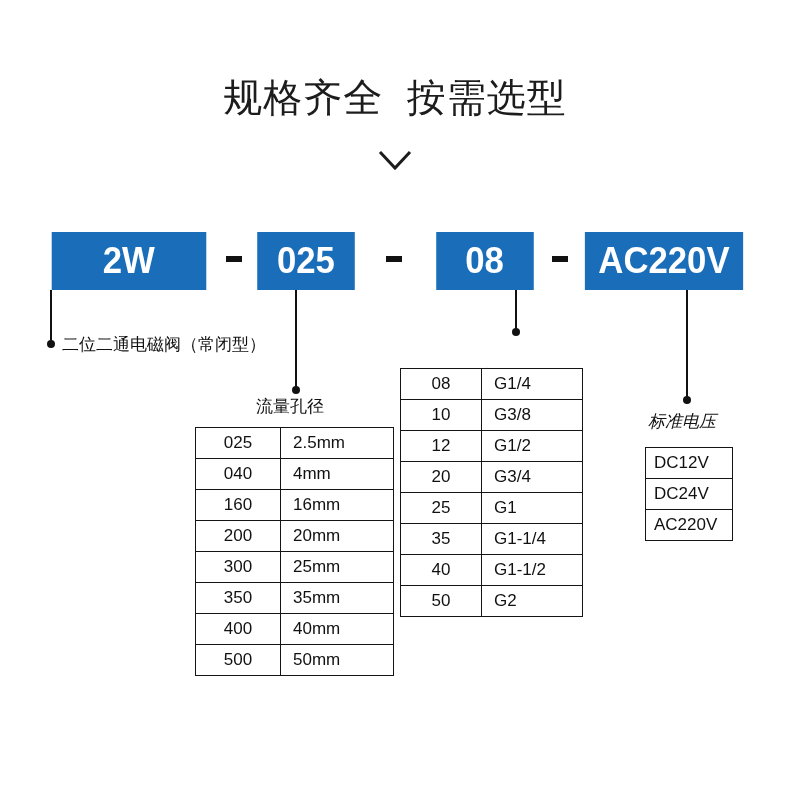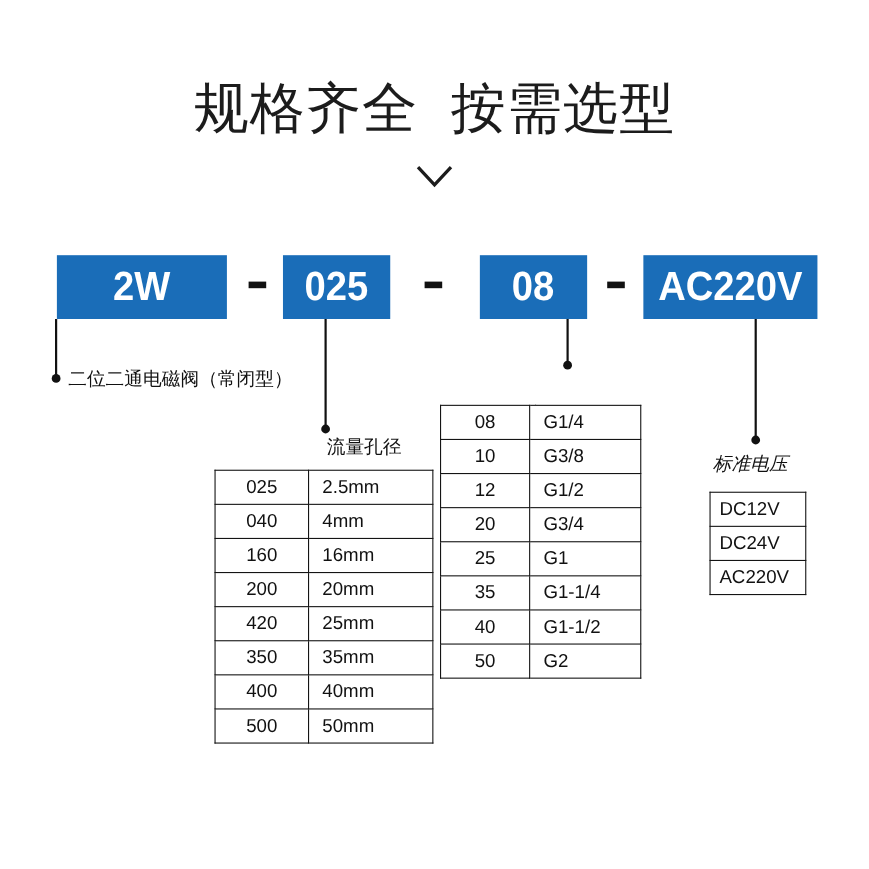--- a/index.html
+++ b/index.html
@@ -19,21 +19,21 @@
     background: #ffffff;
   }
 
   
   .title {
     position: absolute;
     left: 0;
     top: 72px;
     width: 790px;
     text-align: center;
-    font-size: 50px;
+    font-size: 39px;
     line-height: 52px;
     letter-spacing: 1px;
     color: #1c1c1c;
     font-weight: 400;
     white-space: pre;
   }
 
   
   .chevron {
     position: absolute;
@@ -110,21 +110,21 @@
   
   .callout-label {
     position: absolute;
     font-size: 17px;
     line-height: 22px;
     color: #111111;
     white-space: pre;
     font-family: "Liberation Sans", "DejaVu Sans", sans-serif;
   }
   #label-series  { left: 62px;  top: 334px; }
-  #label-orifice { left: 256px; top: 396px; margin-left: 41px; }
+  #label-orifice { left: 256px; top: 396px; }
   #label-port    { left: 477px; top: 334px; margin-top: 32px; }
   #label-voltage { left: 648px; top: 411px; font-style: italic; }
 
   
   .spec-table {
     position: absolute;
     border-collapse: collapse;
     font-size: 17px;
     color: #111111;
     background: #ffffff;
@@ -218,21 +218,21 @@
       </tr>
       <tr>
         <td class="c-code">160</td>
         <td class="c-val">16mm</td>
       </tr>
       <tr>
         <td class="c-code">200</td>
         <td class="c-val">20mm</td>
       </tr>
       <tr>
-        <td class="c-code">420</td>
+        <td class="c-code">300</td>
         <td class="c-val">25mm</td>
       </tr>
       <tr>
         <td class="c-code">350</td>
         <td class="c-val">35mm</td>
       </tr>
       <tr>
         <td class="c-code">400</td>
         <td class="c-val">40mm</td>
       </tr>

